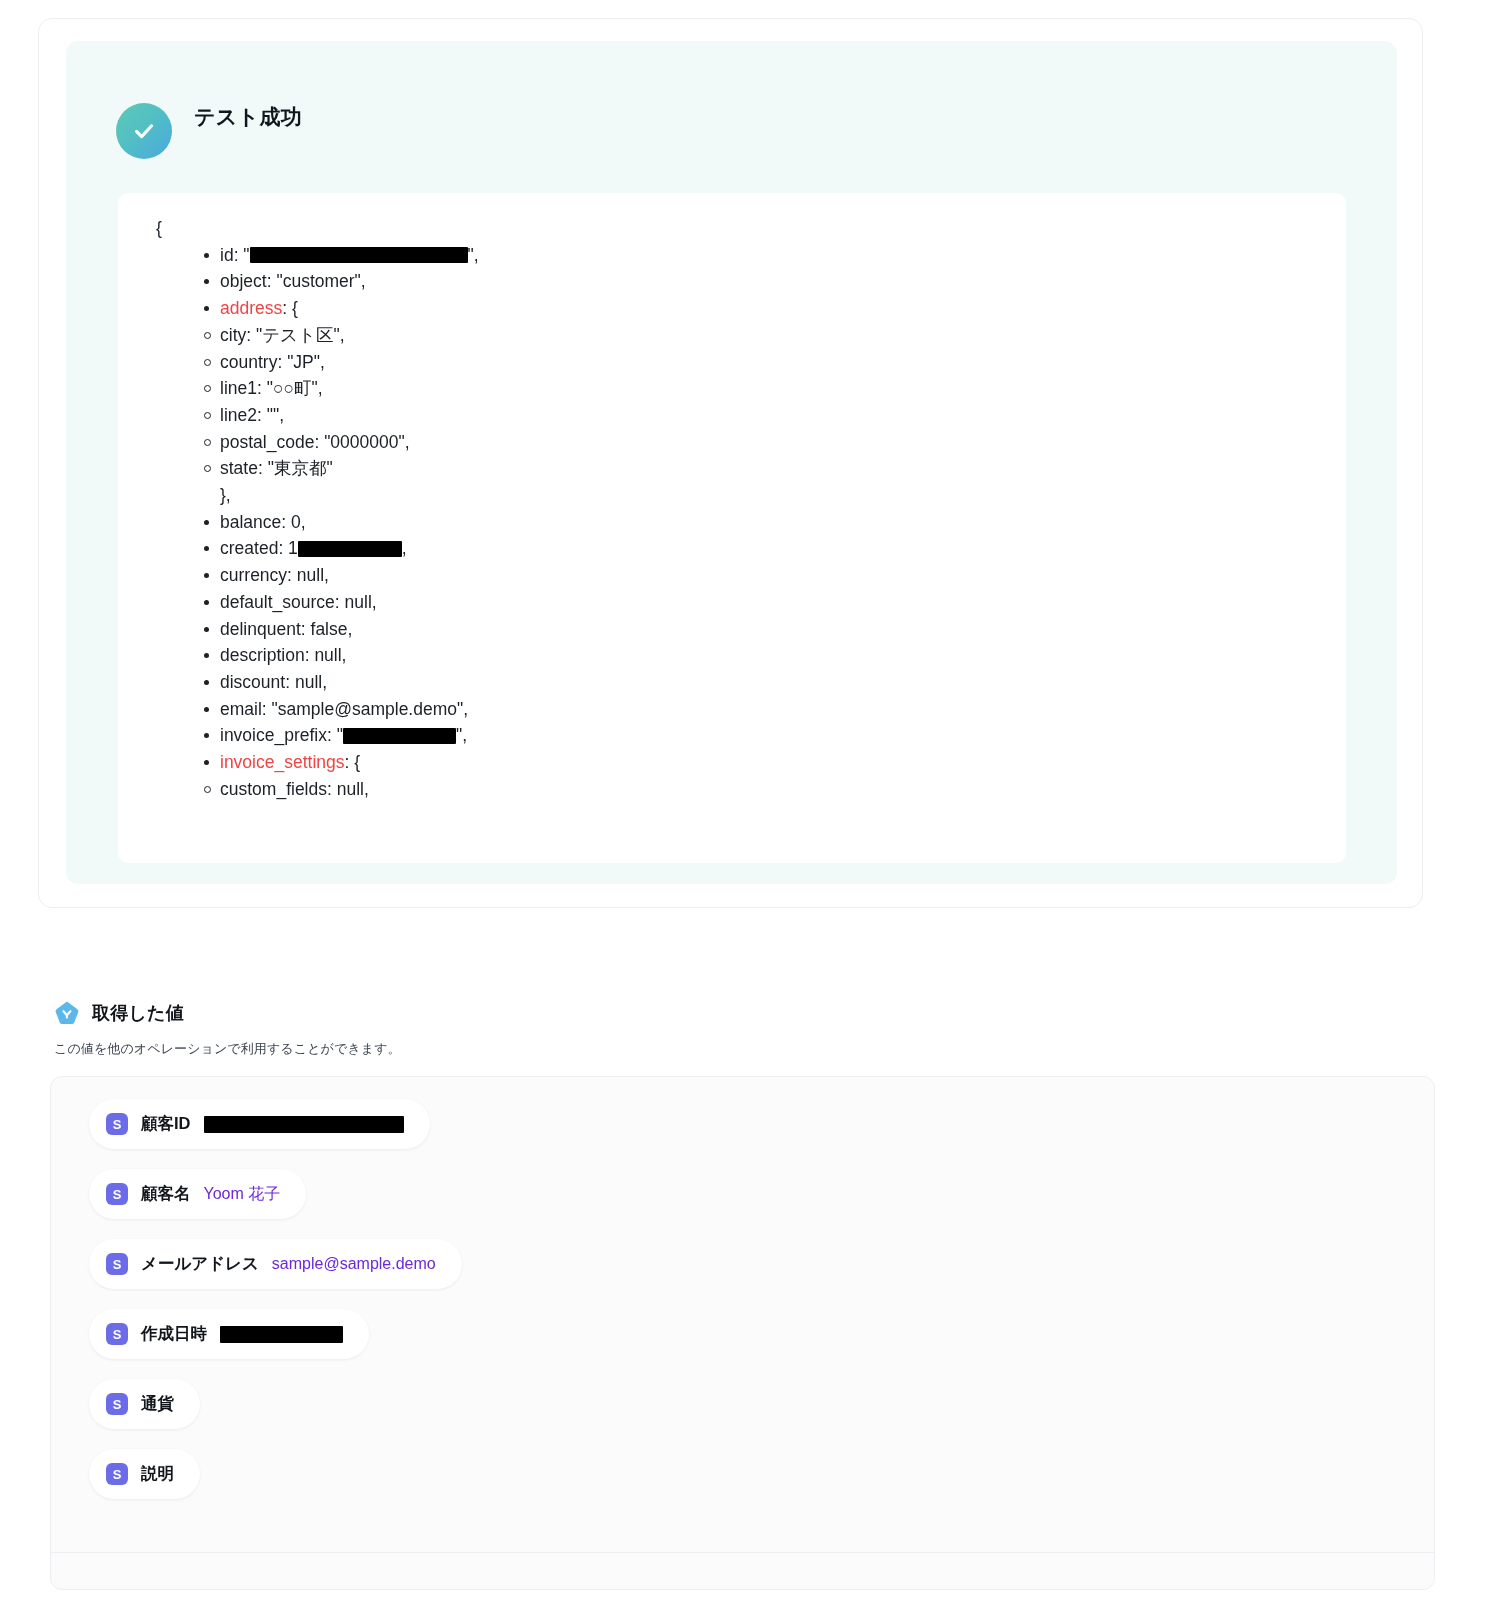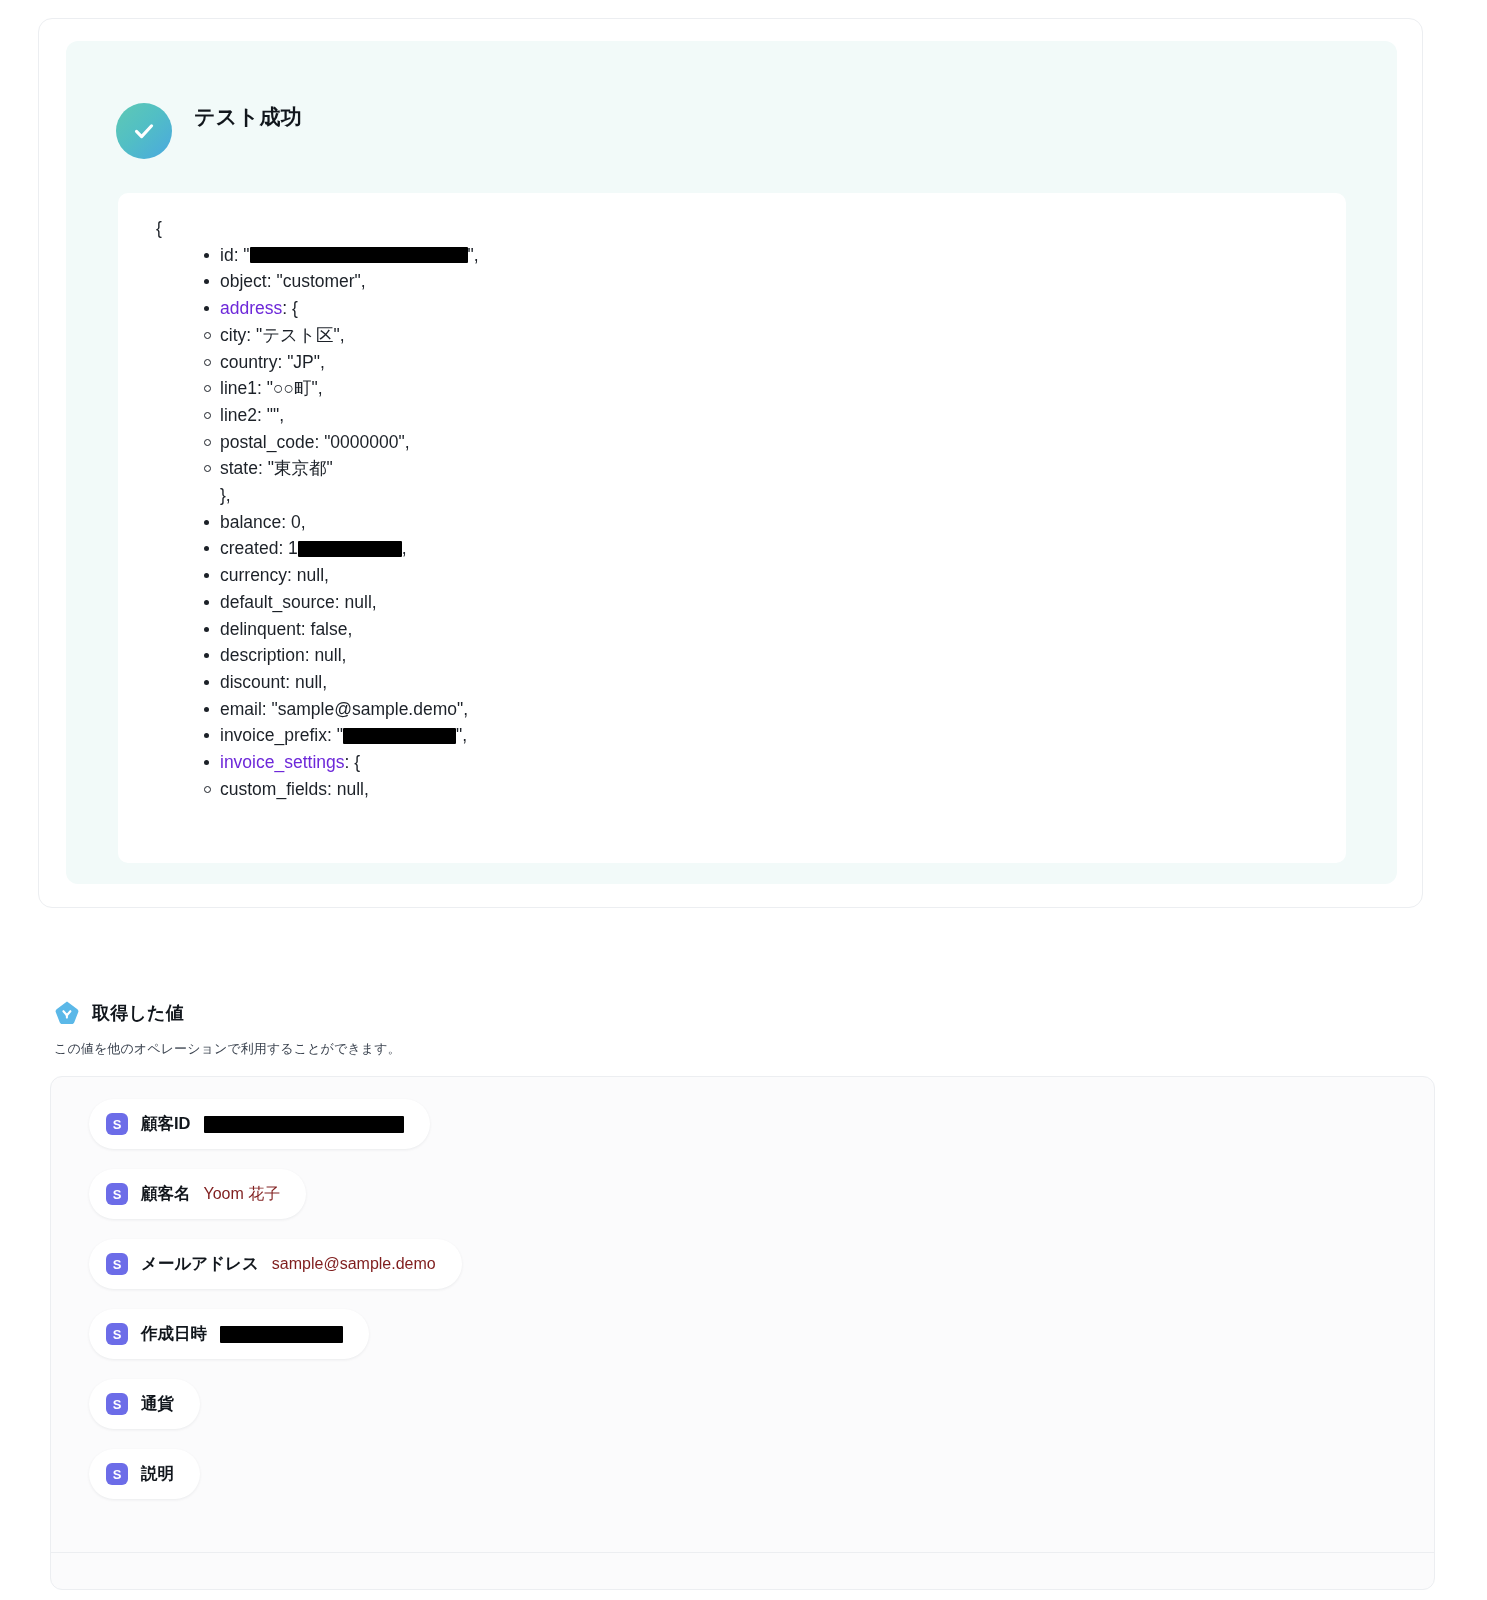--- a/index.html
+++ b/index.html
@@ -127,21 +127,21 @@
     top: 10px;
     width: 5px;
     height: 5px;
     border-radius: 50%;
     border: 1px solid #1c2128;
     background: transparent;
   }
   li.no-bullet { padding-left: 16px; }
   li.no-bullet::before { display: none !important; }
 
-  .k-nested { color: #6d28d9; }
+  .k-nested { color: #ef4444; }
   .redact {
     display: inline-block;
     background: #000000;
     vertical-align: middle;
     height: 16px;
     border-radius: 1px;
     position: relative;
     top: -1px;
   }
 
@@ -225,21 +225,21 @@
     line-height: 1;
   }
   .chip-label {
     font-size: 16.5px;
     font-weight: bold;
     color: #11161c;
     white-space: nowrap;
   }
   .chip-value {
     font-size: 16px;
-    color: #7f1d1d;
+    color: #6d28d9;
     white-space: nowrap;
   }
   .chip-value.redacted {
     display: inline-block;
     background: #000000;
     height: 17px;
     border-radius: 1px;
   }
 </style>
 </head>

